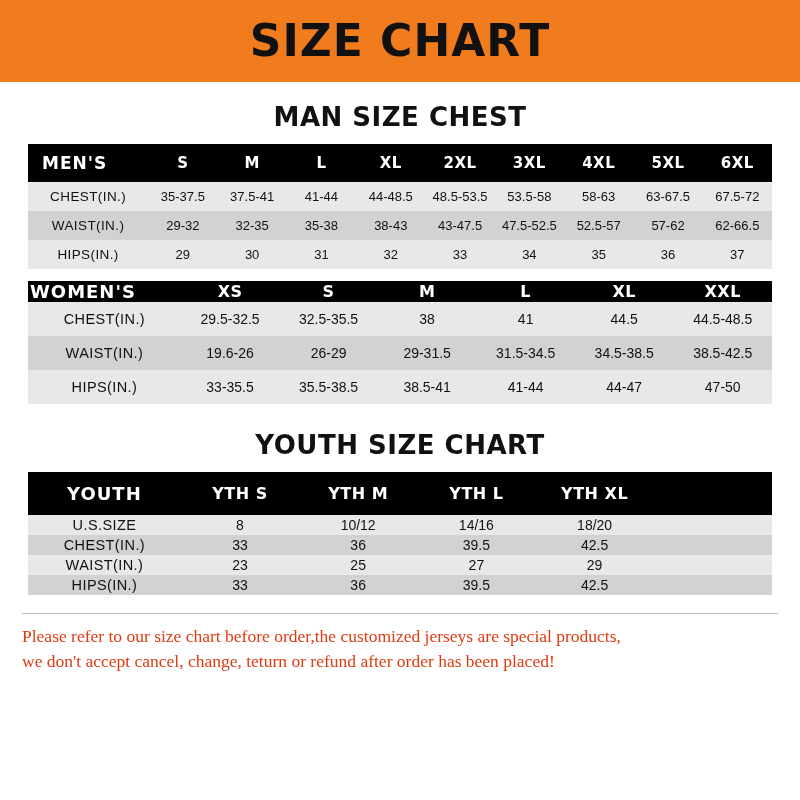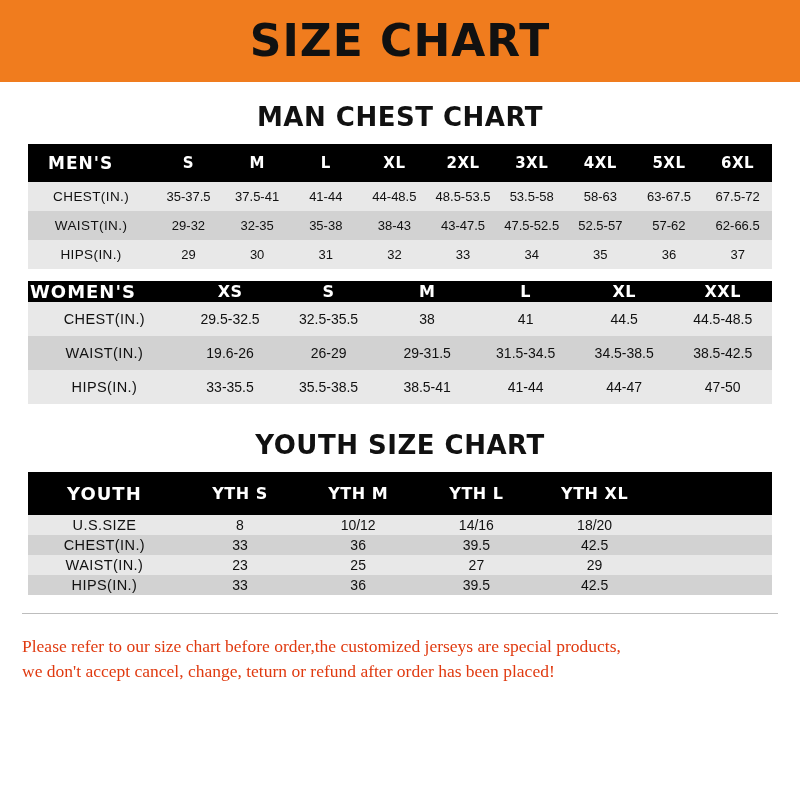--- a/index.html
+++ b/index.html
@@ -73,21 +73,21 @@
     color: #ffffff;
     font-family: "DejaVu Sans", sans-serif;
     font-weight: bold;
     font-size: 15px;
     padding: 9px 2px;
     text-align: center;
     letter-spacing: 0.5px;
   }
   table.size-table thead th.first-col {
     text-align: left;
-    padding-left: 20px;
+    padding-left: 14px;
     font-size: 17px;
     letter-spacing: 1px;
   }
   table.size-table tbody td {
     font-family: "Liberation Sans", sans-serif;
     font-size: 13px;
     color: #111111;
     text-align: center;
     padding: 7px 1px;
   }
@@ -107,40 +107,40 @@
 
   .youth table.size-table thead th { font-size: 16px; padding: 11px 2px; text-align: center; }
   .youth table.size-table thead th.first-col { font-size: 18px; }
   .youth table.size-table tbody td { font-size: 14px; padding: 2px 1px; }
   .youth table.size-table tbody td.first-col { font-size: 14.5px; }
 
   
   .footer-note {
     margin: 18px 22px 0 22px;
     border-top: 1px solid #bdbdbd;
-    padding-top: 20px;
+    padding-top: 10px;
     color: #e03a10;
     font-family: "Liberation Serif", serif;
     font-size: 17.5px;
     line-height: 1.42;
     text-align: left;
   }
   .footer-line { display: block; }
 </style>
 </head>
 <body>
 
 <div class="page">
 
   <div class="banner">
     <div class="banner-left-block"></div>
     <div class="banner-title">SIZE CHART</div>
   </div>
 
-  <div class="section-title sec1-title">MAN CHEST CHART</div>
+  <div class="section-title sec1-title">MAN SIZE CHEST</div>
   <div class="table-wrap men">
     <table class="size-table">
       <thead>
         <tr>
           <th class="first-col" style="width:14%">MEN'S</th>
           <th>S</th>
           <th>M</th>
           <th>L</th>
           <th>XL</th>
           <th>2XL</th>

